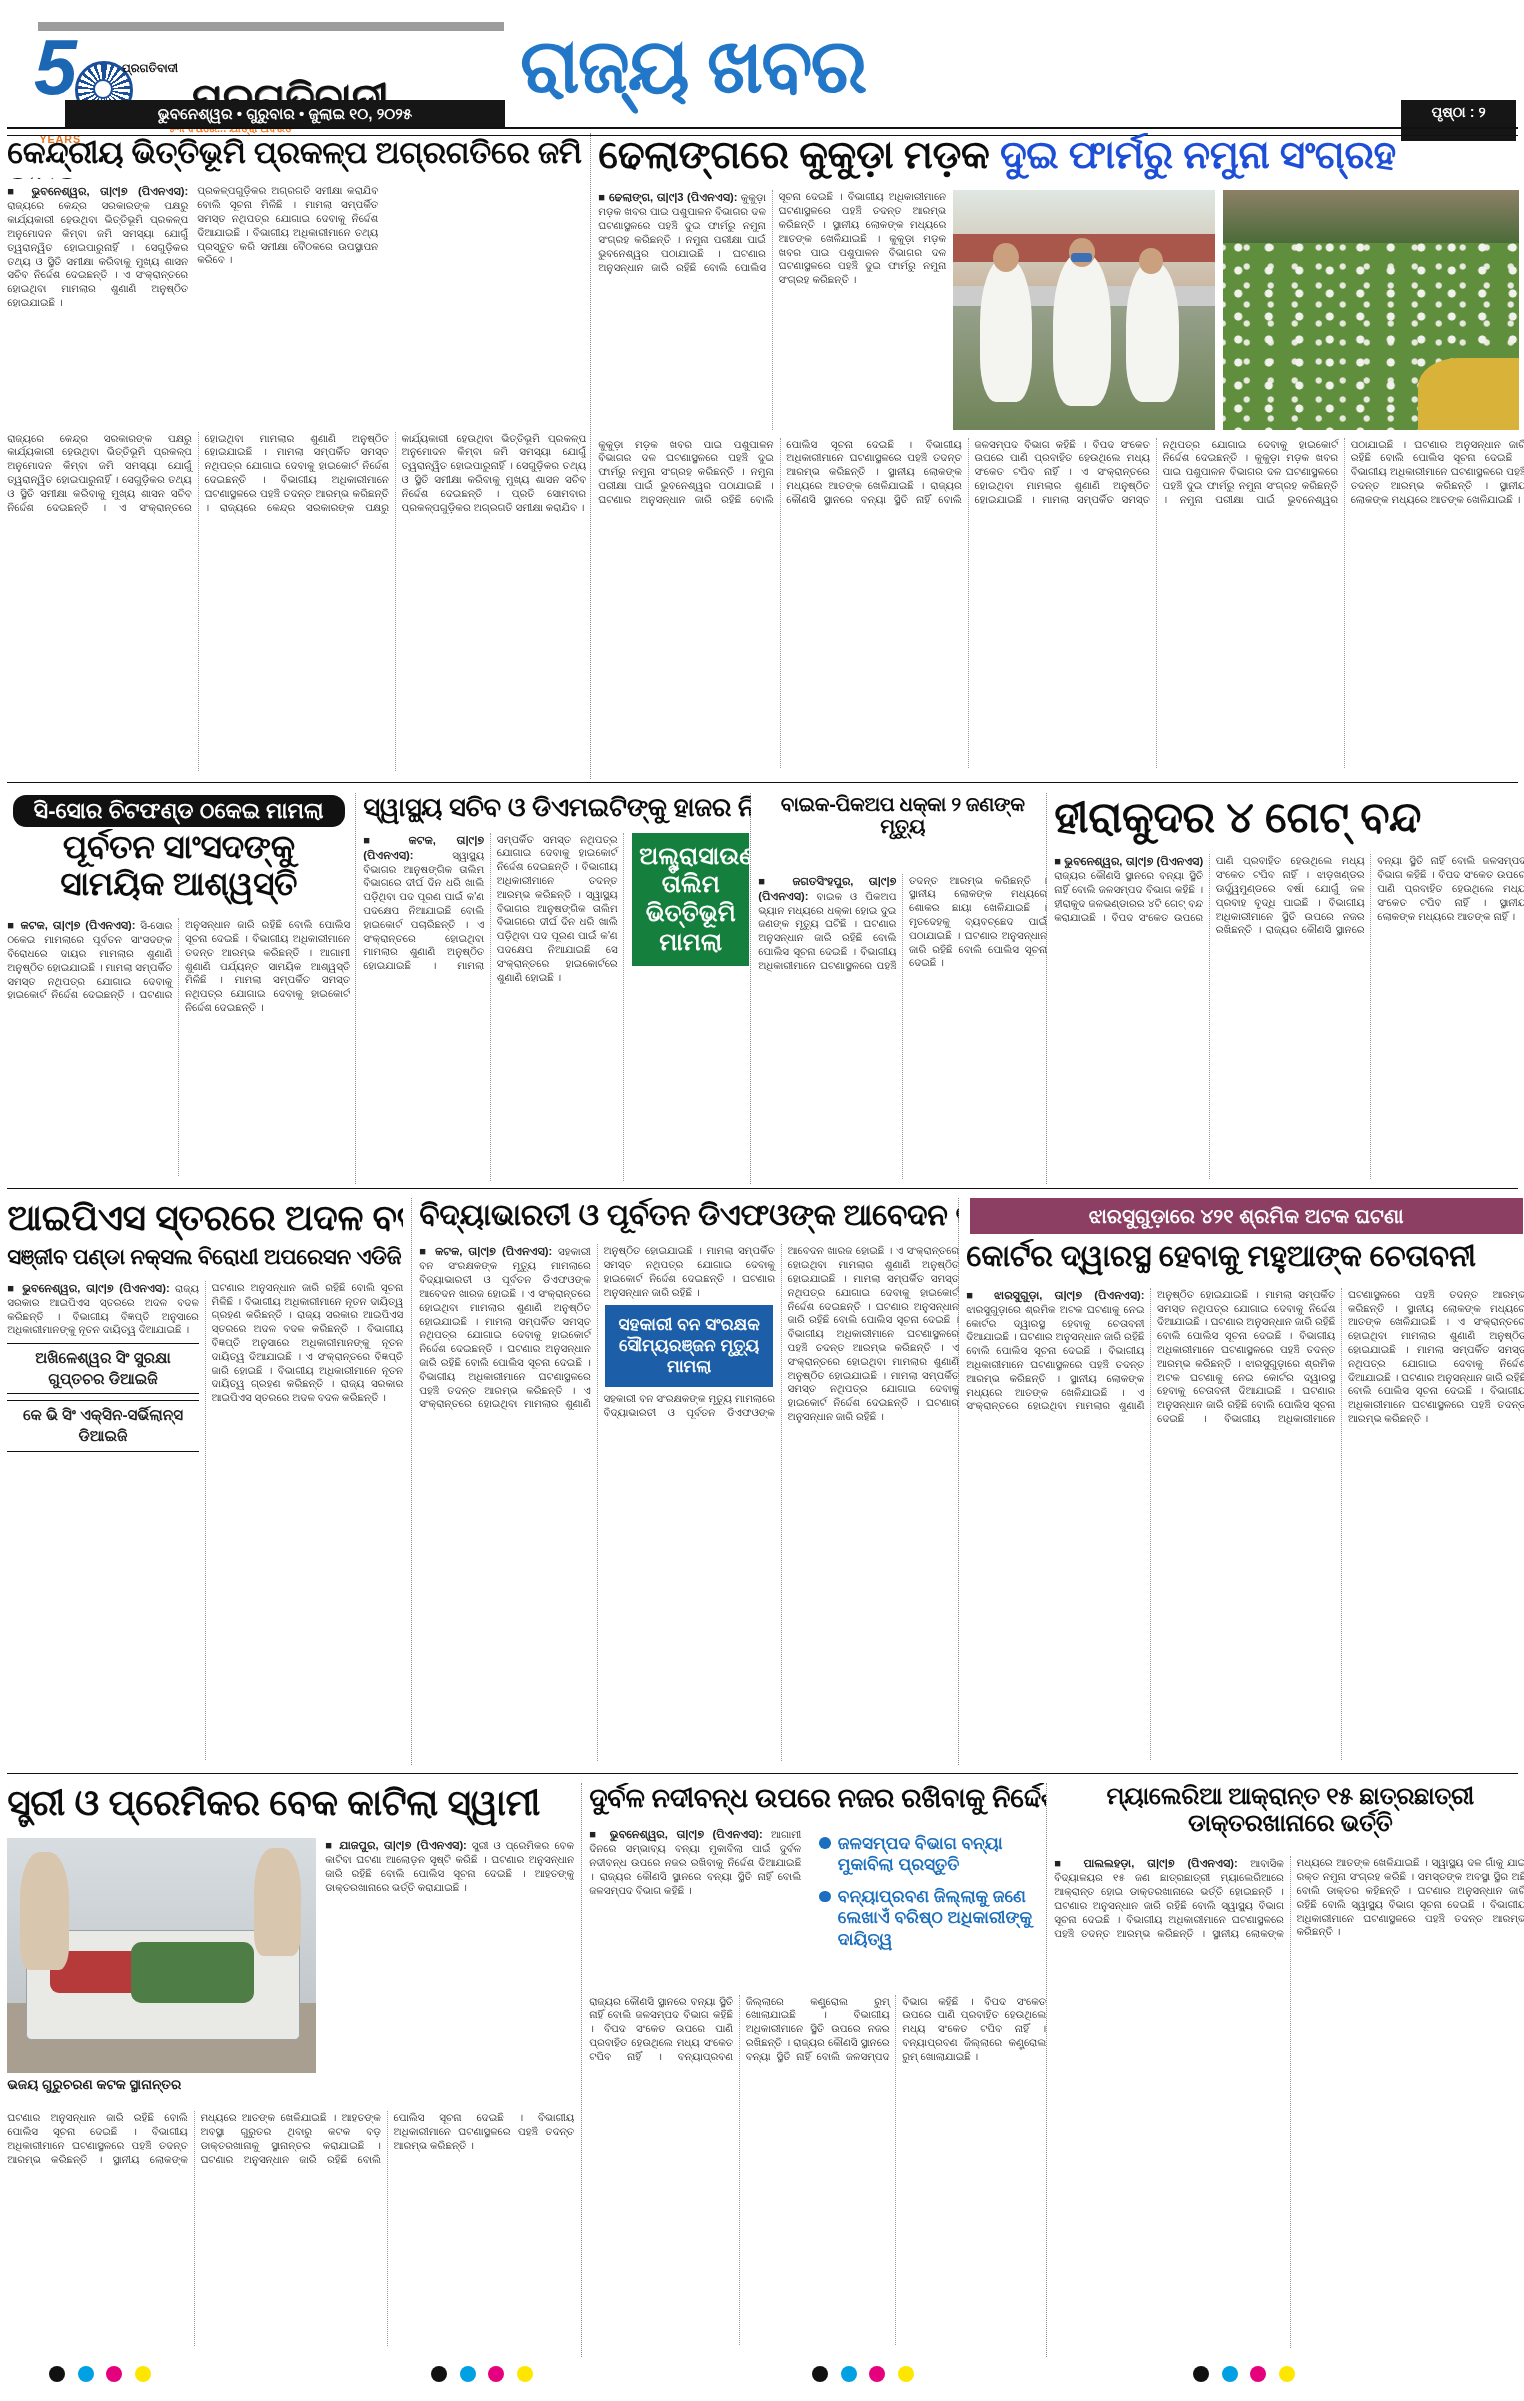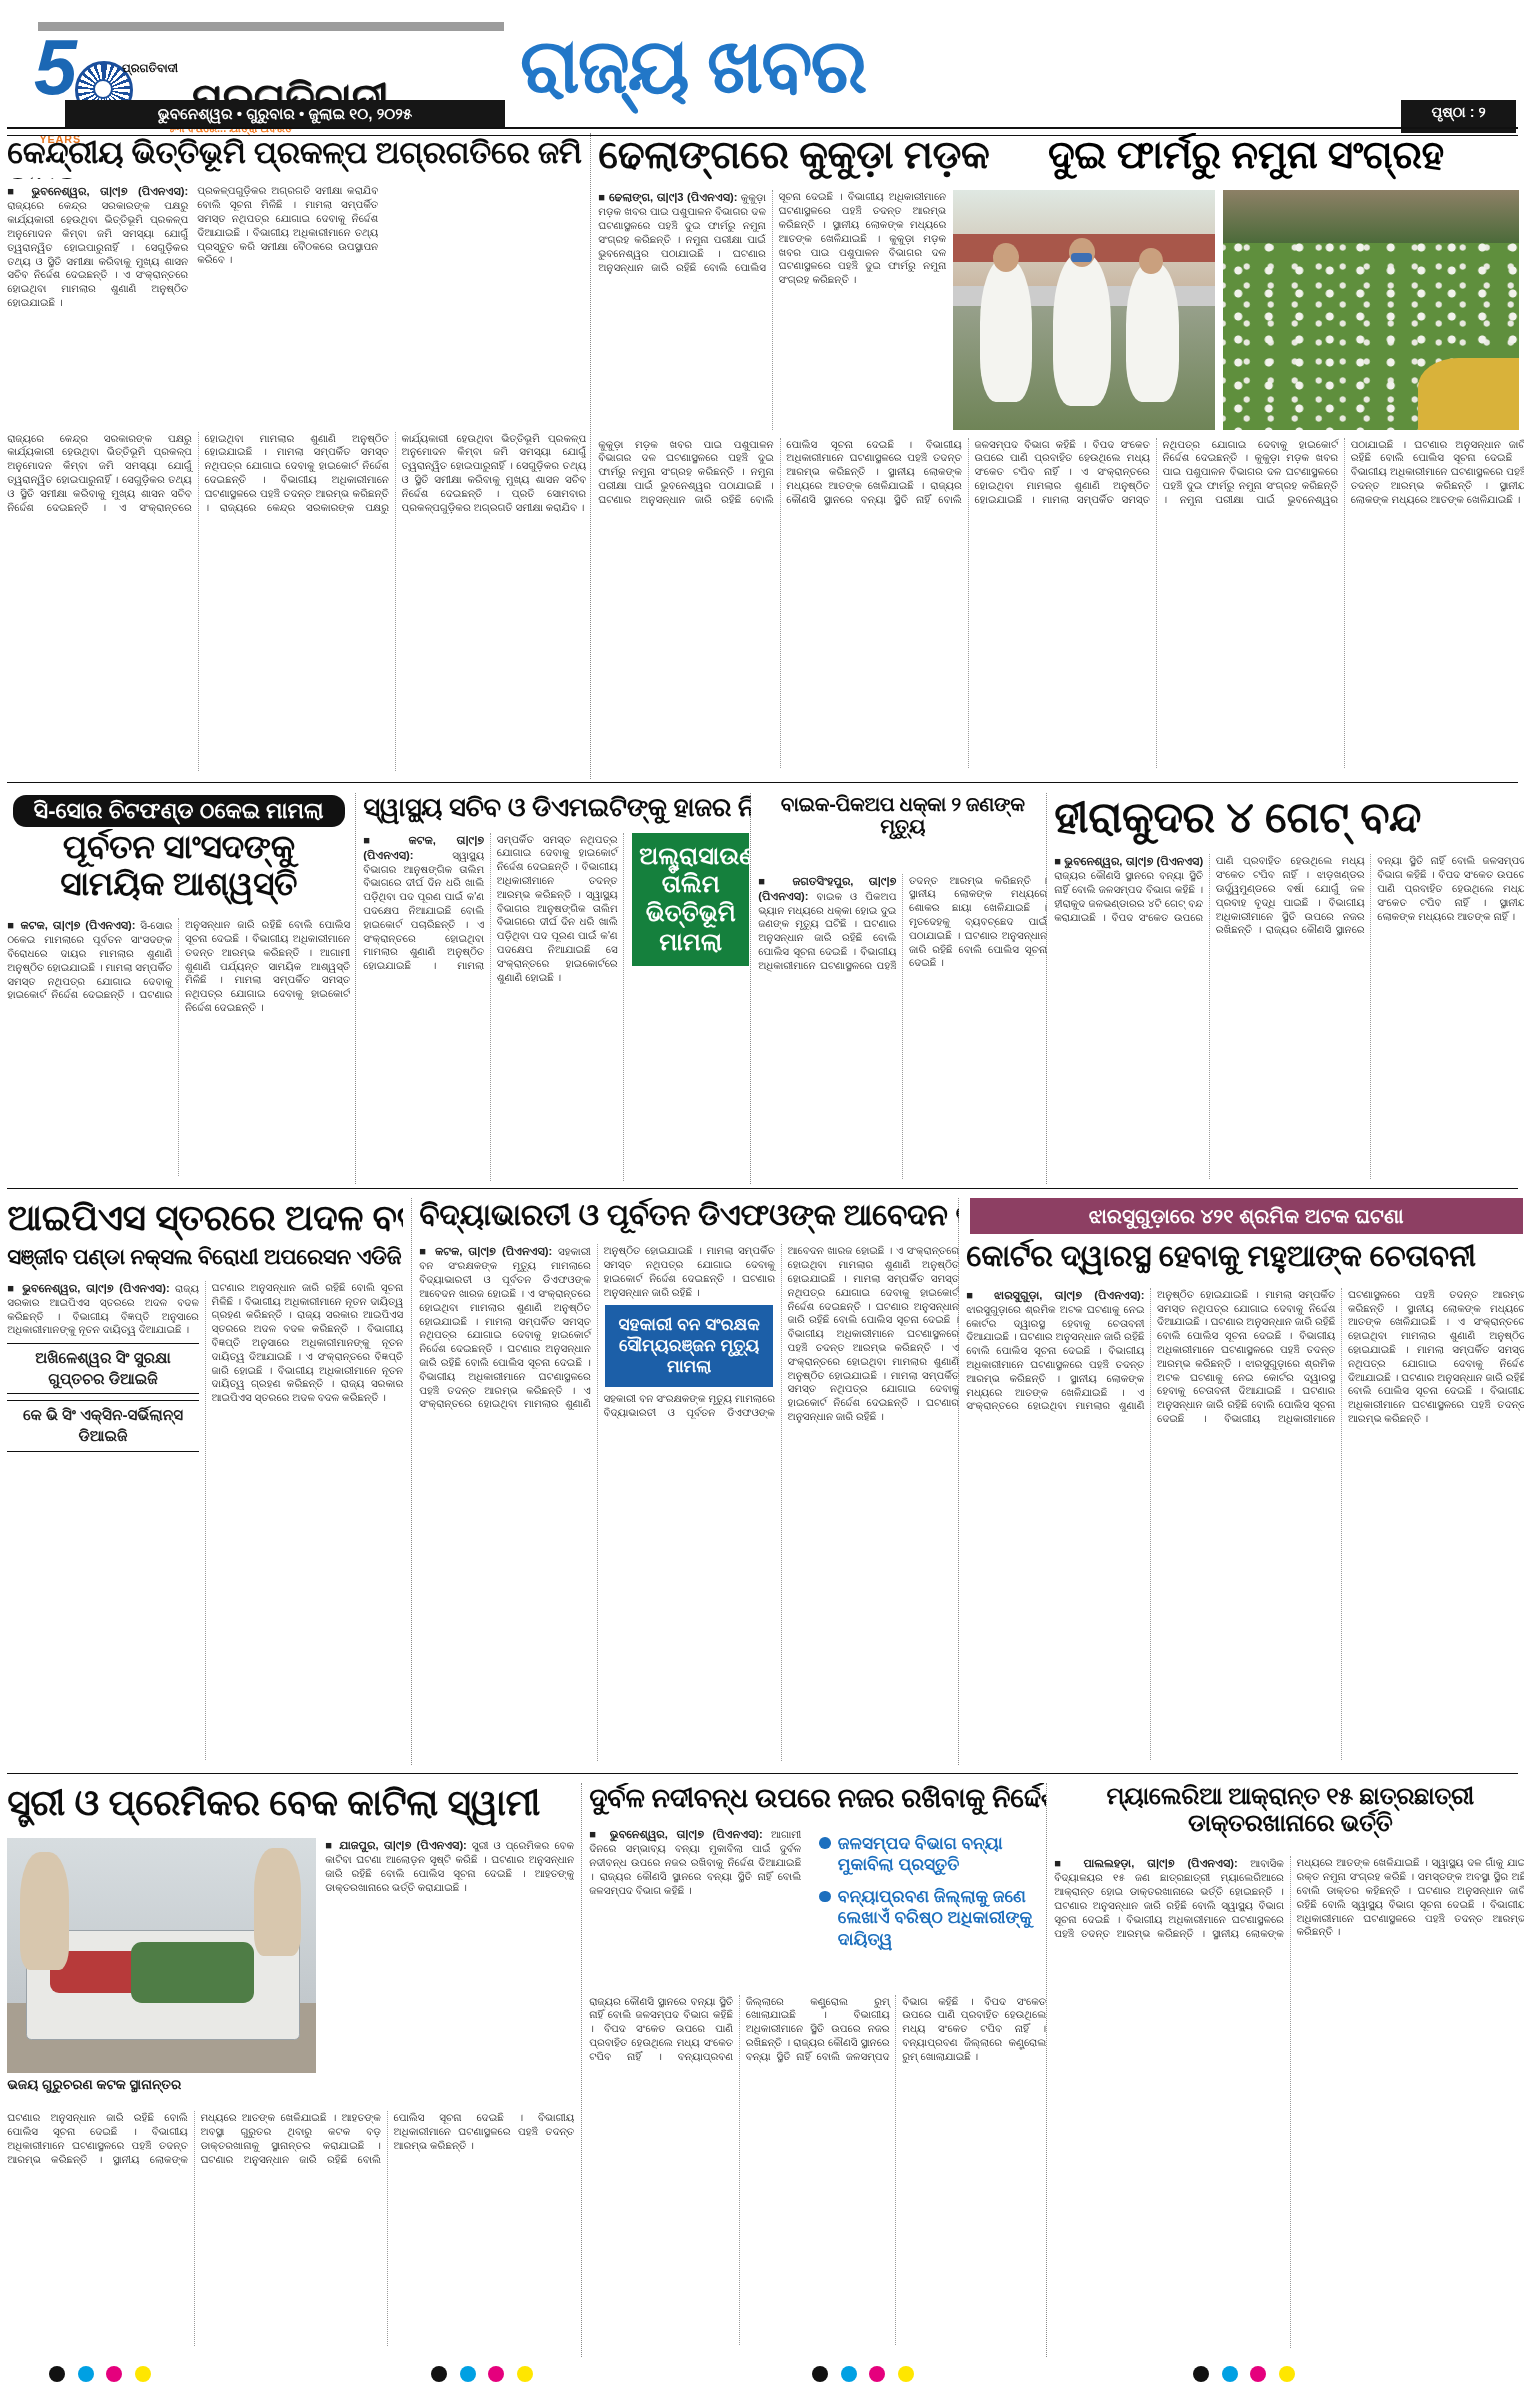--- a/index.html
+++ b/index.html
@@ -13,29 +13,29 @@
           background:repeating-conic-gradient(#1b4f9c 0 7deg,#ffffff 7deg 16deg);vertical-align:middle;position:relative;}
   .emblem::after{content:"";position:absolute;left:14.4px;top:14.4px;width:16px;height:16px;border-radius:50%;background:#fff;border:2.7px solid #1b4f9c;}
   .years{position:absolute;left:5.4px;top:97px;font-size:10.8px;font-weight:bold;color:#e87722;letter-spacing:0.9px;}
   .mini-logo{position:absolute;left:88px;top:25px;font-size:11.7px;font-weight:bold;color:#111;}
   .main-logo{position:absolute;left:158px;top:39px;font-size:41px;font-weight:bold;color:#111;text-shadow:0.9px 0.9px 0 #888;}
   .tagline{position:absolute;left:135px;top:86px;font-size:11px;font-weight:bold;color:#f4791f;}
   .dateline{position:absolute;left:65px;top:100px;width:440px;height:27px;background:#161616;color:#fff;
             font-size:15.2px;font-weight:bold;text-align:center;line-height:27px;}
   .page-title{position:absolute;left:520px;top:16px;width:502px;height:100px;
               font-size:75px;font-weight:bold;color:#2277c8;line-height:100px;letter-spacing:-1.8px;}
-  .pageno{position:absolute;right:9px;top:100px;width:115px;height:33px;background:#161616;color:#fff;
+  .pageno{position:absolute;right:9px;top:100px;width:115px;height:41px;background:#161616;color:#fff;
           font-size:14.4px;font-weight:bold;text-align:center;line-height:25px;}
   .mast-rule{position:absolute;left:7.2px;top:127px;width:1511px;height:6.3px;border-top:2.7px solid #111;border-bottom:1.8px solid #111;}
   .band-rule{position:absolute;left:7.2px;width:1511px;border-top:1.8px solid #111;}
   
   .art{position:absolute;overflow:hidden;}
   .art.sep{border-left:0.9px dotted #888;}
   .hl{font-weight:bold;color:#0d0d0d;letter-spacing:-0.4px;line-height:1.12;overflow:hidden;}
-  .hl .red{color:#000000;margin-left:48px;}
+  .hl .red{color:#1d4ed8;}
   .byline{font-weight:bold;font-size:11.2px;}
   .body{font-size:10.3px;line-height:1.34;text-align:justify;color:#222;overflow:hidden;
         column-gap:12.6px;column-rule:0.9px dotted #999;}
   .cols2{column-count:2;} .cols3{column-count:3;} .cols5{column-count:5;}
   .kicker-black{background:#111;color:#fff;font-weight:bold;text-align:center;}
   .kicker-maroon{background:#8d3f63;color:#fff;font-weight:bold;text-align:center;}
   .redbox{background:#15803d;color:#fff;font-weight:bold;font-size:24px;line-height:1.2;text-align:center;
           padding:9px 7.2px;margin:5.4px 1.8px;break-inside:avoid;}
   .bluebox{background:#1c5fa8;color:#fff;font-weight:bold;font-size:17px;line-height:1.25;text-align:center;
            padding:9px 7.2px;margin:5.4px 1.8px;break-inside:avoid;}

